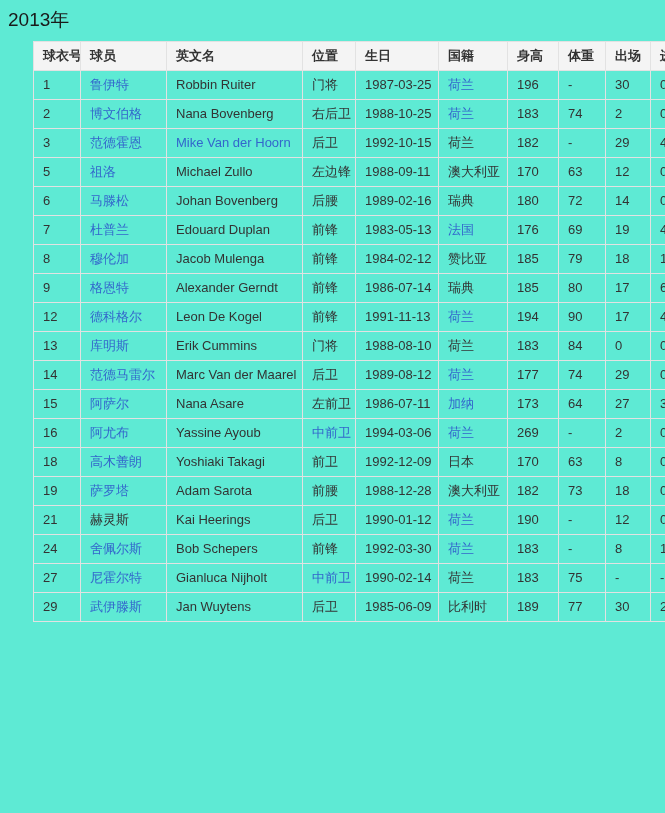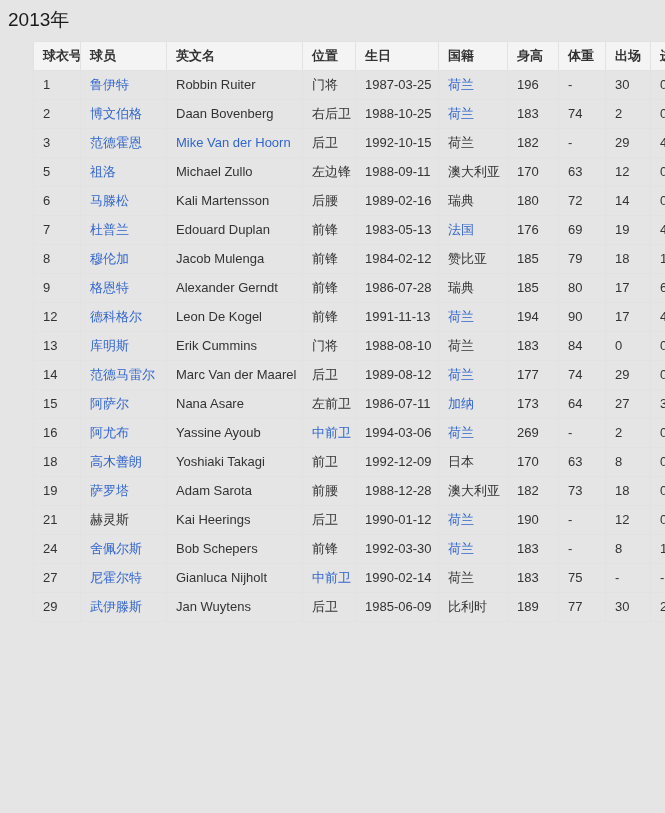--- a/index.html
+++ b/index.html
@@ -7,21 +7,21 @@
     margin: 0;
     padding: 0;
     background: #ffffff;
     font-family: "Liberation Sans", "DejaVu Sans", sans-serif;
   }
   .page {
     width: 665px;
     height: 813px;
     padding: 8px;
     overflow: hidden;
-    background: #e5e5e5;
+    background: #5eead4;
   }
   h3.section-title {
     margin: 0 0 9px 0;
     font-size: 19px;
     line-height: 1.25;
     font-weight: 400;
     color: #1a1a1a;
   }
   table.squad {
     border-collapse: collapse;
@@ -103,21 +103,21 @@
           <td>1987-03-25</td>
           <td><a class="lnk">荷兰</a></td>
           <td>196</td>
           <td>-</td>
           <td>30</td>
           <td>0</td>
         </tr>
         <tr>
           <td>2</td>
           <td><a class="lnk">博文伯格</a></td>
-          <td>Daan Bovenberg</td>
+          <td>Nana Bovenberg</td>
           <td>右后卫</td>
           <td>1988-10-25</td>
           <td><a class="lnk">荷兰</a></td>
           <td>183</td>
           <td>74</td>
           <td>2</td>
           <td>0</td>
         </tr>
         <tr>
           <td>3</td>
@@ -139,21 +139,21 @@
           <td>1988-09-11</td>
           <td>澳大利亚</td>
           <td>170</td>
           <td>63</td>
           <td>12</td>
           <td>0</td>
         </tr>
         <tr>
           <td>6</td>
           <td><a class="lnk">马滕松</a></td>
-          <td>Kali Martensson</td>
+          <td>Johan Bovenberg</td>
           <td>后腰</td>
           <td>1989-02-16</td>
           <td>瑞典</td>
           <td>180</td>
           <td>72</td>
           <td>14</td>
           <td>0</td>
         </tr>
         <tr>
           <td>7</td>
@@ -177,21 +177,21 @@
           <td>185</td>
           <td>79</td>
           <td>18</td>
           <td>13</td>
         </tr>
         <tr>
           <td>9</td>
           <td><a class="lnk">格恩特</a></td>
           <td>Alexander Gerndt</td>
           <td>前锋</td>
-          <td>1986-07-28</td>
+          <td>1986-07-14</td>
           <td>瑞典</td>
           <td>185</td>
           <td>80</td>
           <td>17</td>
           <td>6</td>
         </tr>
         <tr>
           <td>12</td>
           <td><a class="lnk">德科格尔</a></td>
           <td>Leon De Kogel</td>

